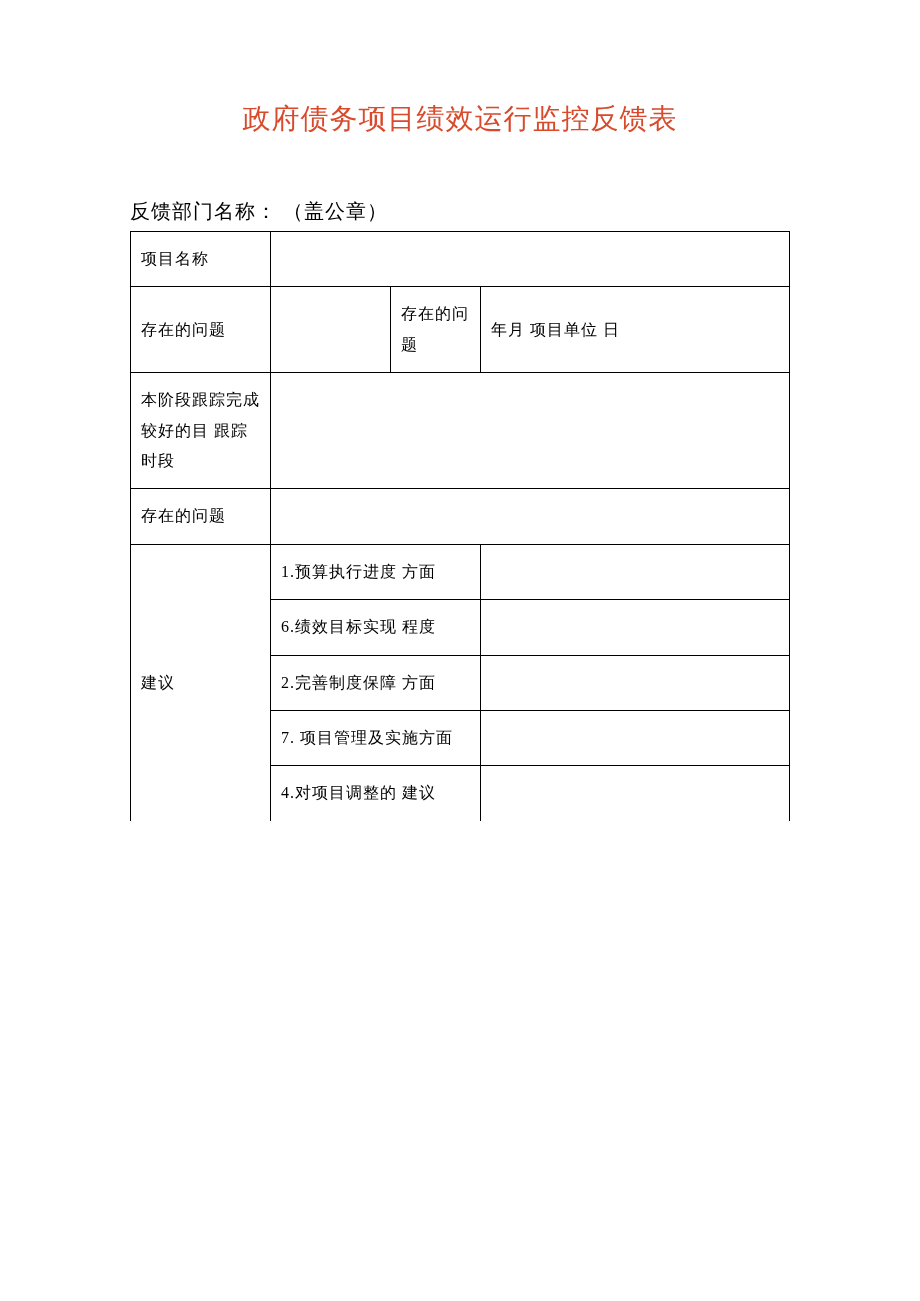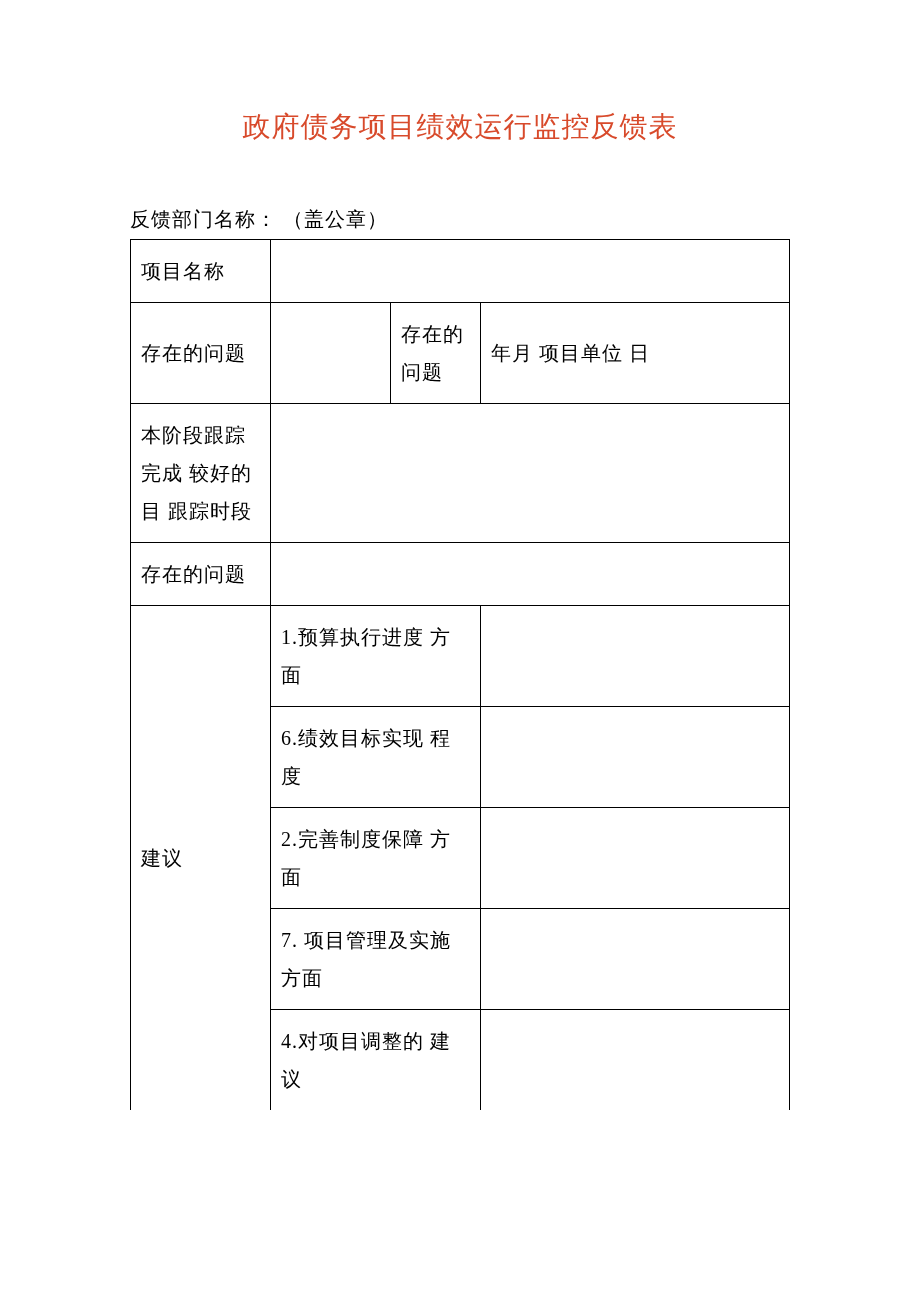--- a/index.html
+++ b/index.html
@@ -10,36 +10,35 @@
       font-family: "SimSun", "宋体", serif;
       padding: 100px 130px 0 130px;
     }
     .title {
       text-align: center;
       color: #d84a2b;
       font-size: 28px;
       font-weight: normal;
       margin-bottom: 60px;
       letter-spacing: 1px;
-      margin-top: 8px;
     }
     .dept-line {
       font-size: 20px;
       color: #000;
       margin-bottom: 6px;
       letter-spacing: 1px;
     }
     table {
       border-collapse: collapse;
       width: 100%;
       table-layout: fixed;
     }
     td {
       border: 1px solid #000;
-      font-size: 20px;
+      font-size: 16px;
       color: #000;
       padding: 12px 10px;
       vertical-align: middle;
       line-height: 1.9;
       letter-spacing: 1px;
     }
     .no-bottom { border-bottom: none; }
     .sugg-label { width: 210px; }
   </style>
 </head>

